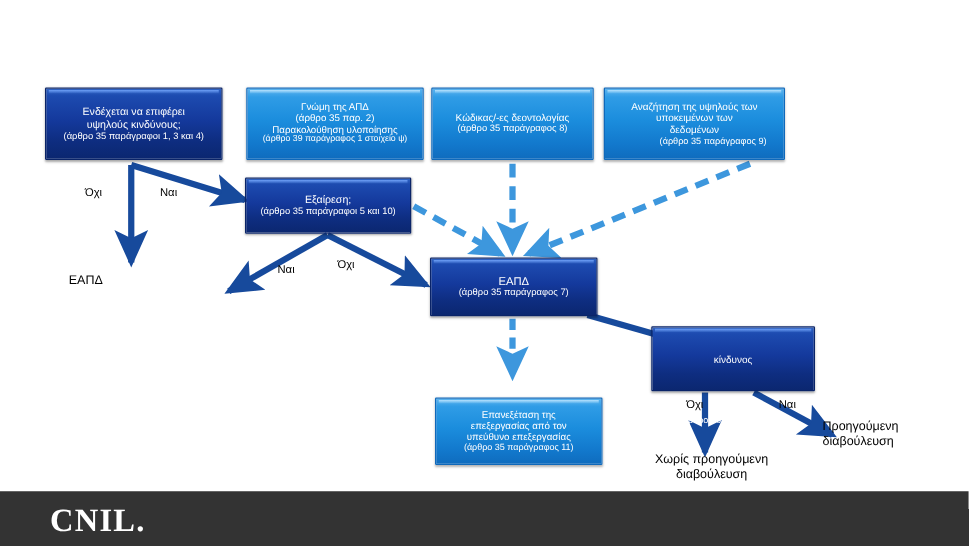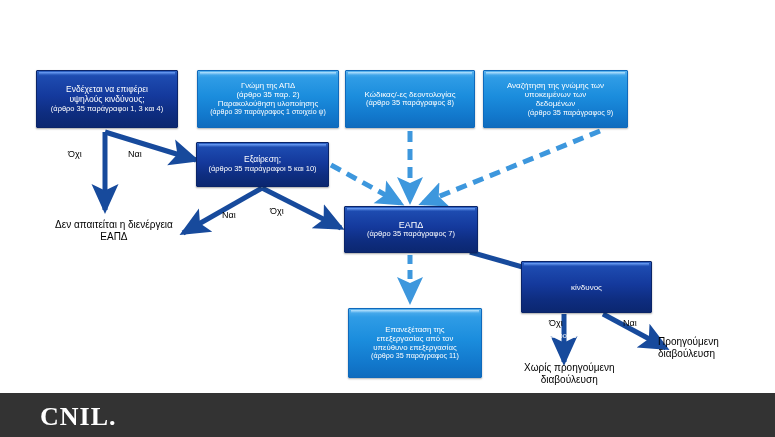--- a/index.html
+++ b/index.html
@@ -179,21 +179,21 @@
     <span class="ln">Παρακολούθηση υλοποίησης</span>
     <span class="ln" style="font-size:7px;">(άρθρο 39 παράγραφος 1 στοιχείο ψ)</span>
   </div>
 
   <div class="node light" style="left:345px; top:70px; width:130px; height:58px; font-size:8px;">
     <span class="ln">Κώδικας/-ες δεοντολογίας</span>
     <span class="ln" style="font-size:7.5px;">(άρθρο 35 παράγραφος 8)</span>
   </div>
 
   <div class="node light" style="left:483px; top:70px; width:145px; height:58px; font-size:8px;">
-    <span class="ln">Αναζήτηση της γνώμης των</span>
+    <span class="ln">Αναζήτηση της υψηλούς των</span>
     <span class="ln">υποκειμένων των</span>
     <span class="ln">δεδομένων</span>
     <span class="ln" style="font-size:7.3px;margin-left:30px;">(άρθρο 35 παράγραφος 9)</span>
   </div>
 
   <div class="node dark" style="left:196px; top:142px; width:133px; height:45px; font-size:8.5px;">
     <span class="ln">Εξαίρεση;</span>
     <span class="ln" style="font-size:7.5px;">(άρθρο 35 παράγραφοι 5 και 10)</span>
   </div>
 
@@ -201,36 +201,35 @@
     <span class="ln">ΕΑΠΔ</span>
     <span class="ln" style="font-size:7.5px;">(άρθρο 35 παράγραφος 7)</span>
   </div>
 
   <div class="node dark" style="left:521px; top:261px; width:131px; height:52px; font-size:8px;gap:40px;">
     <span class="ln">Υπολειπόμενοι υψηλοί</span>
     <span class="ln">κίνδυνος</span>
     <span class="ln" style="font-size:7.3px;">(άρθρο 36 παράγραφος 1)</span>
   </div>
 
-  <div class="node light" style="left:348px; top:308px; width:134px; height:70px; font-size:7.8px;">
+  <div class="node light" style="left:348px; top:318px; width:134px; height:54px; font-size:7.8px;">
     <span class="ln">Επανεξέταση της</span>
     <span class="ln">επεξεργασίας από τον</span>
     <span class="ln">υπεύθυνο επεξεργασίας</span>
     <span class="ln" style="font-size:7.2px;">(άρθρο 35 παράγραφος 11)</span>
   </div>
 
   <div class="lbl edge" style="left:68px; top:149px;">Όχι</div>
   <div class="lbl edge" style="left:128px; top:149px;">Ναι</div>
   <div class="lbl edge" style="left:222px; top:210px;">Ναι</div>
   <div class="lbl edge" style="left:270px; top:206px;">Όχι</div>
   <div class="lbl edge" style="left:549px; top:318px;">Όχι</div>
   <div class="lbl edge" style="left:623px; top:318px;">Ναι</div>
 
   <div class="lbl term" style="left:55px; top:219px; text-align:center;">
-    <span class="ln">Δεν απαιτείται η διενέργεια</span>
     <span class="ln">ΕΑΠΔ</span>
   </div>
 
   <div class="lbl term" style="left:524px; top:362px; text-align:center;">
     <span class="ln">Χωρίς προηγούμενη</span>
     <span class="ln">διαβούλευση</span>
   </div>
 
   <div class="lbl term" style="left:658px; top:336px; text-align:left;">
     <span class="ln">Προηγούμενη</span>

